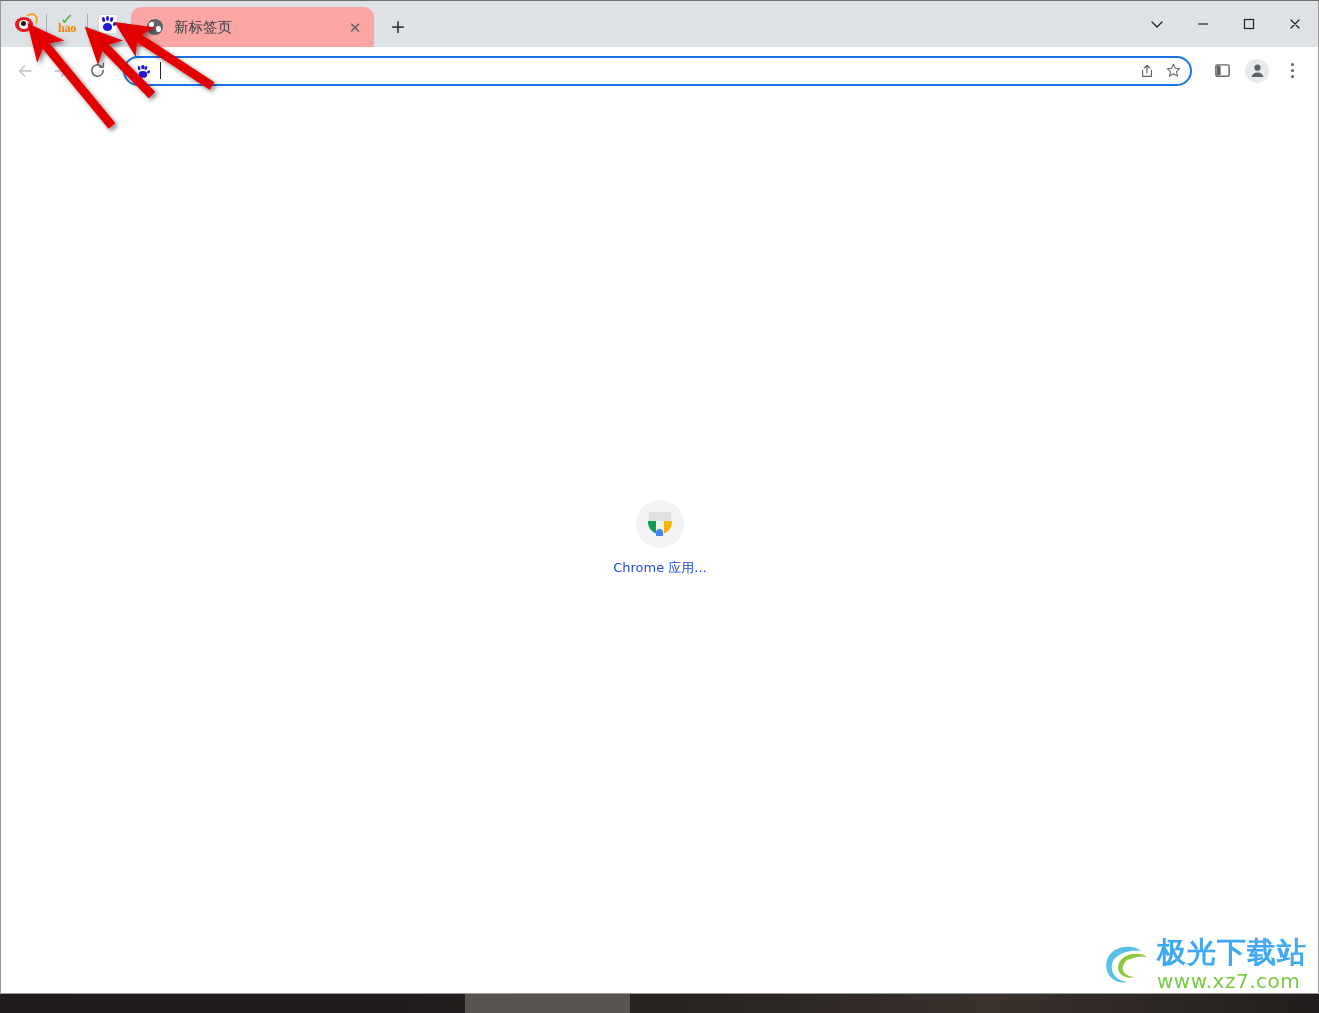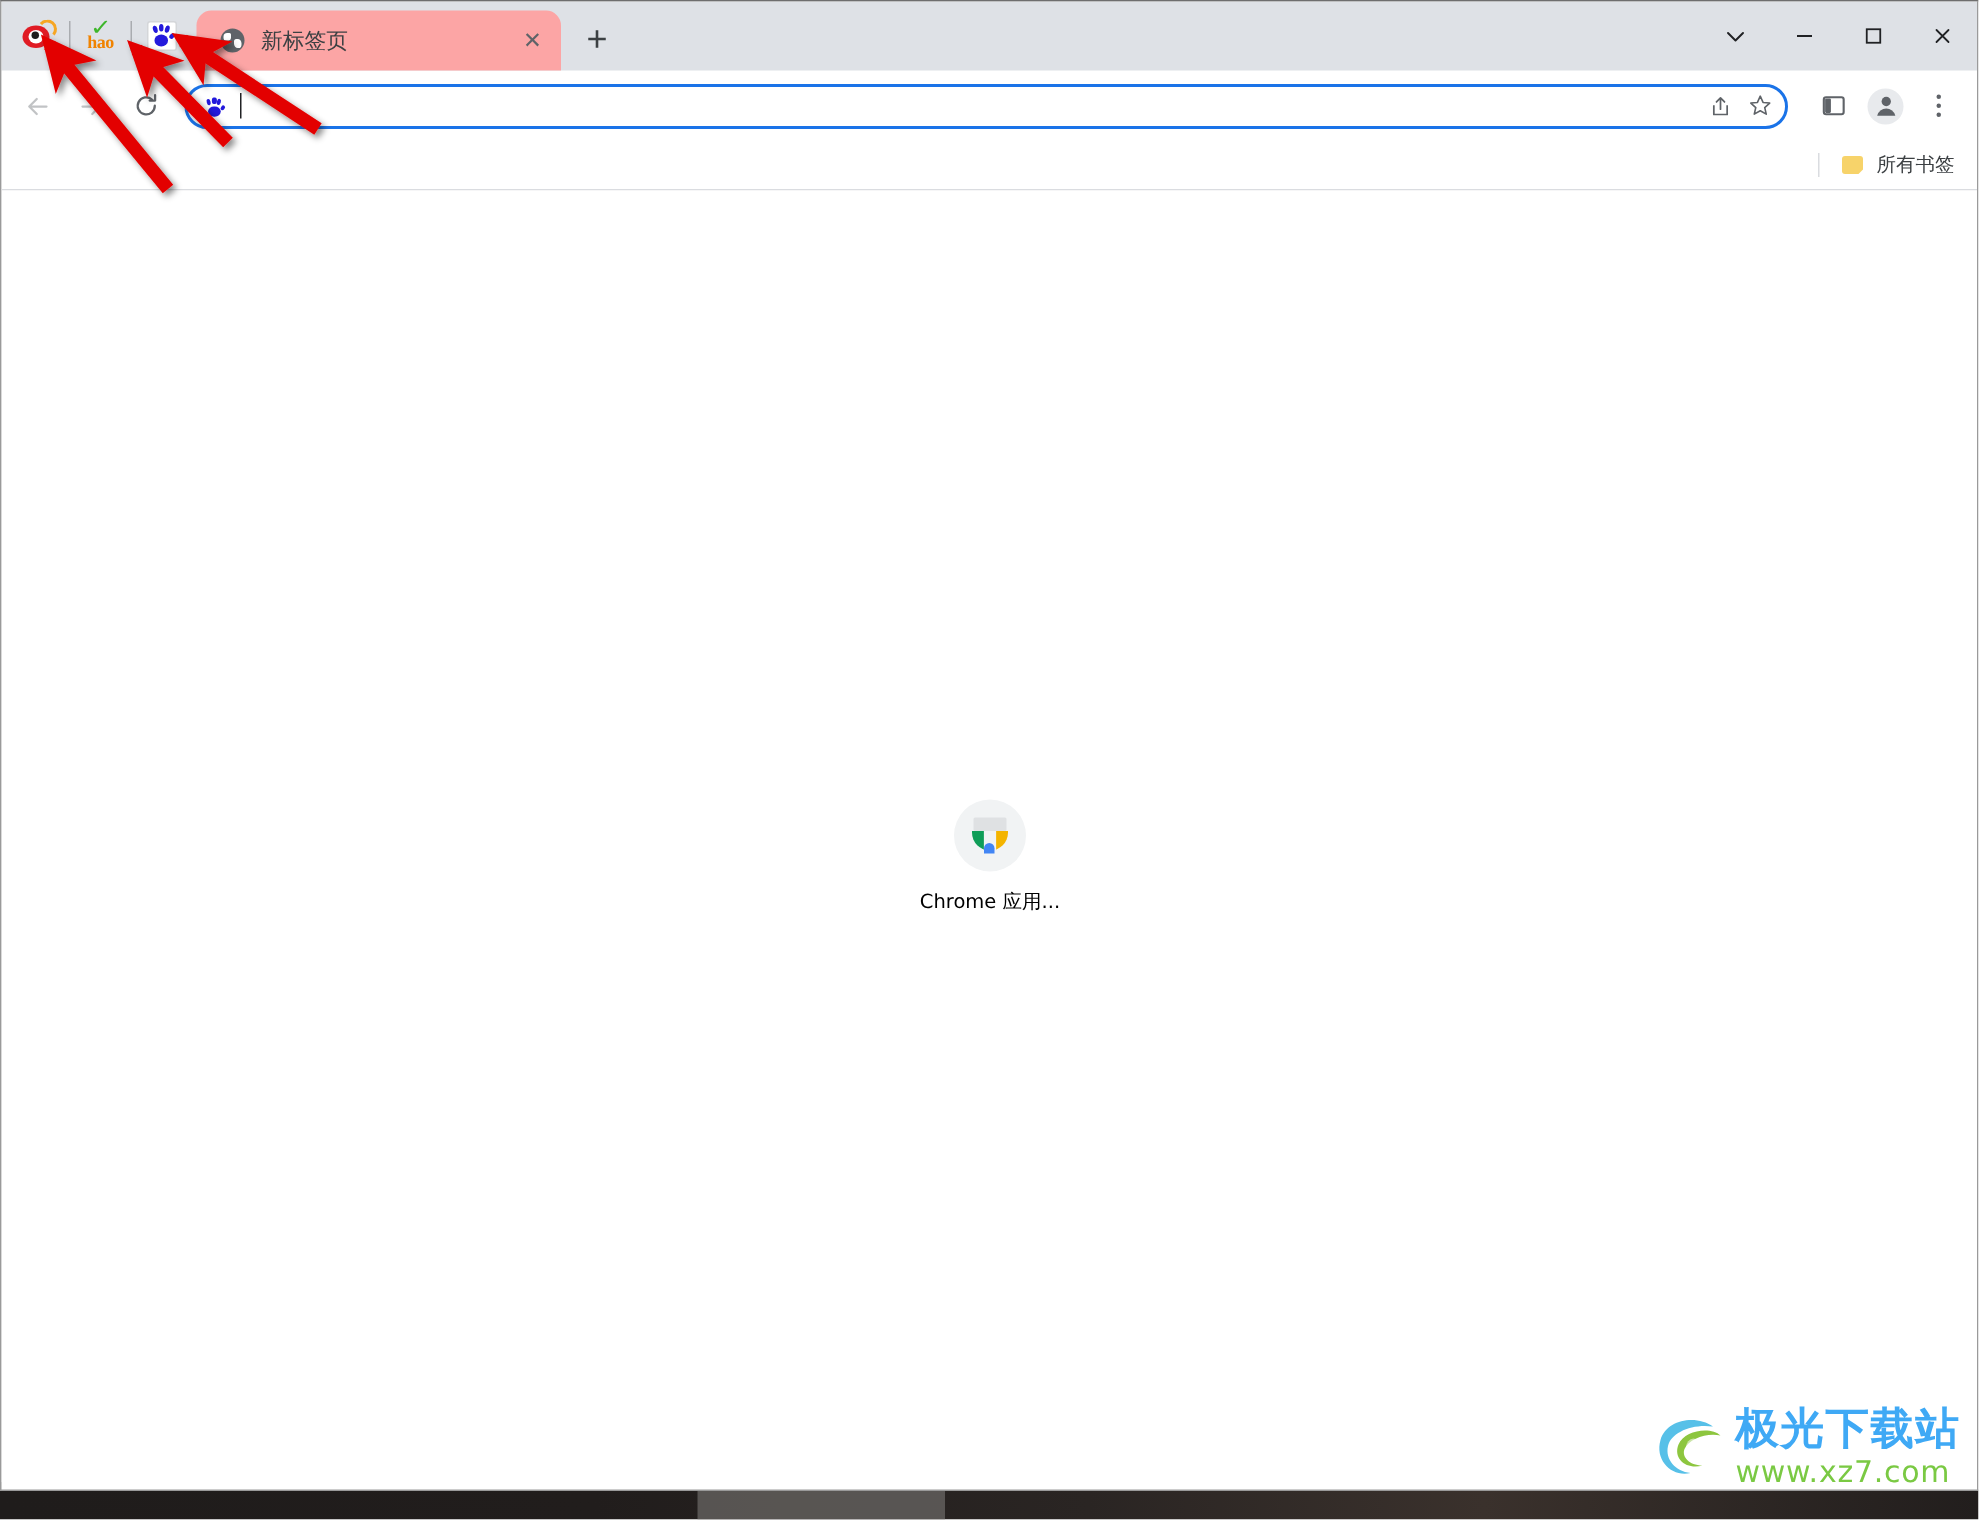--- a/index.html
+++ b/index.html
@@ -457,21 +457,21 @@
   .cws-blue {
     position: absolute;
     left: 8.5px; bottom: 0px;
     width: 7px; height: 7px;
     border-radius: 50% 50% 0 0;
     background: #4285f4;
   }
   #shortcut-label {
     margin-top: 11px;
     font-size: 13px;
-    color: #000000;
+    color: #1d4ed8;
     text-align: center;
     white-space: nowrap;
     font-family: "DejaVu Sans", sans-serif;
   }
 
   
   #annotations {
     position: absolute;
     left: 0; top: 0;
     width: 1319px;
@@ -664,27 +664,20 @@
         </svg>
       </div>
       <div class="tb-btn dots-menu">
         <span></span>
           <span></span>
           <span></span>
       </div>
     </div>
   </div>
 
-  <div id="bookmarks-bar">
-    <div id="bm-separator"></div>
-    <div id="all-bookmarks">
-      <span class="folder-icon"></span>
-      <span id="all-bookmarks-label">所有书签</span>
-    </div>
-  </div>
 
   <div id="page-content">
     <div id="shortcut-tile">
       <div id="shortcut-circle">
         <span class="cws-icon">
           <span class="cws-awning"></span>
           <span class="cws-arc">
             <span class="seg cws-red"></span>
             <span class="seg cws-green"></span>
             <span class="seg cws-yellow"></span>

